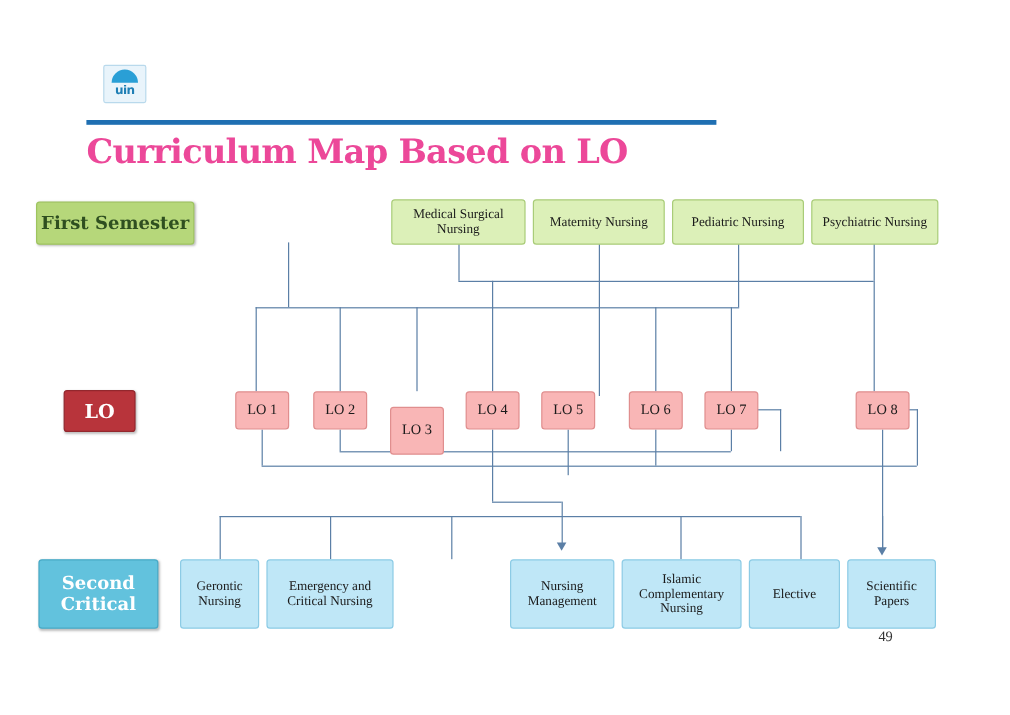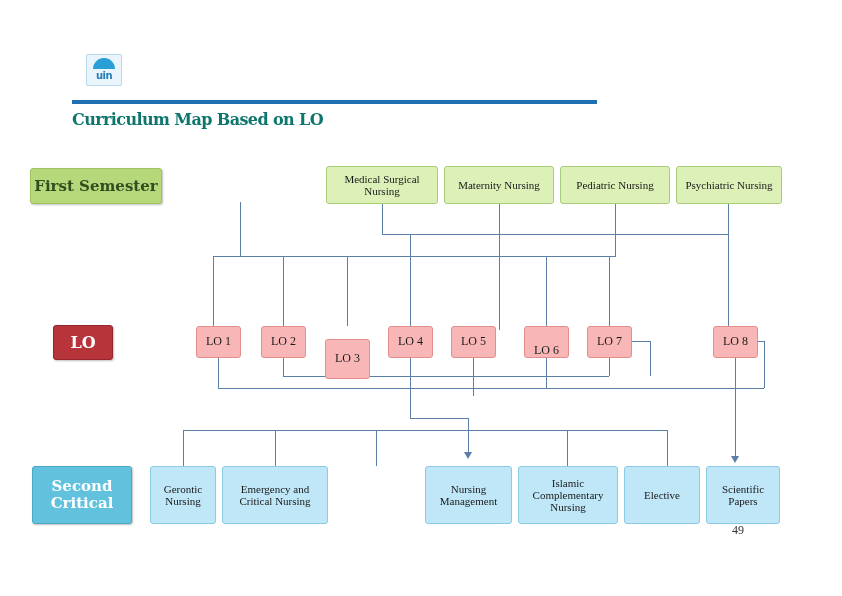--- a/index.html
+++ b/index.html
@@ -67,23 +67,23 @@
     top: 100px;
     width: 525px;
     height: 4px;
     background: #1f6fb2;
   }
   .slide-title {
     position: absolute;
     left: 72px;
     top: 110px;
     font-family: "DejaVu Serif", serif;
-    font-size: 16px;
-    font-weight: bold;
-    color: #0f766e;
+    font-size: 28px;
+    font-weight: bold;
+    color: #ec4899;
     letter-spacing: -0.6px;
     white-space: nowrap;
   }
 
   
   .node {
     position: absolute;
     box-sizing: border-box;
     display: flex;
     align-items: center;
@@ -271,21 +271,21 @@
   </div>
   <div class="node lo-box" style="left:325px; top:339px; width:45px; height:40px;">
     <span>LO 3</span>
   </div>
   <div class="node lo-box" style="left:388px; top:326px; width:45px; height:32px;">
     <span>LO 4</span>
   </div>
   <div class="node lo-box" style="left:451px; top:326px; width:45px; height:32px;">
     <span>LO 5</span>
   </div>
-  <div class="node lo-box" style="left:524px; top:326px; width:45px; height:32px;align-items:flex-end;">
+  <div class="node lo-box" style="left:524px; top:326px; width:45px; height:32px;">
     <span>LO 6</span>
   </div>
   <div class="node lo-box" style="left:587px; top:326px; width:45px; height:32px;">
     <span>LO 7</span>
   </div>
   <div class="node lo-box" style="left:713px; top:326px; width:45px; height:32px;">
     <span>LO 8</span>
   </div>
 
   <div class="node label-blue" style="left:32px; top:466px; width:100px; height:58px;">

